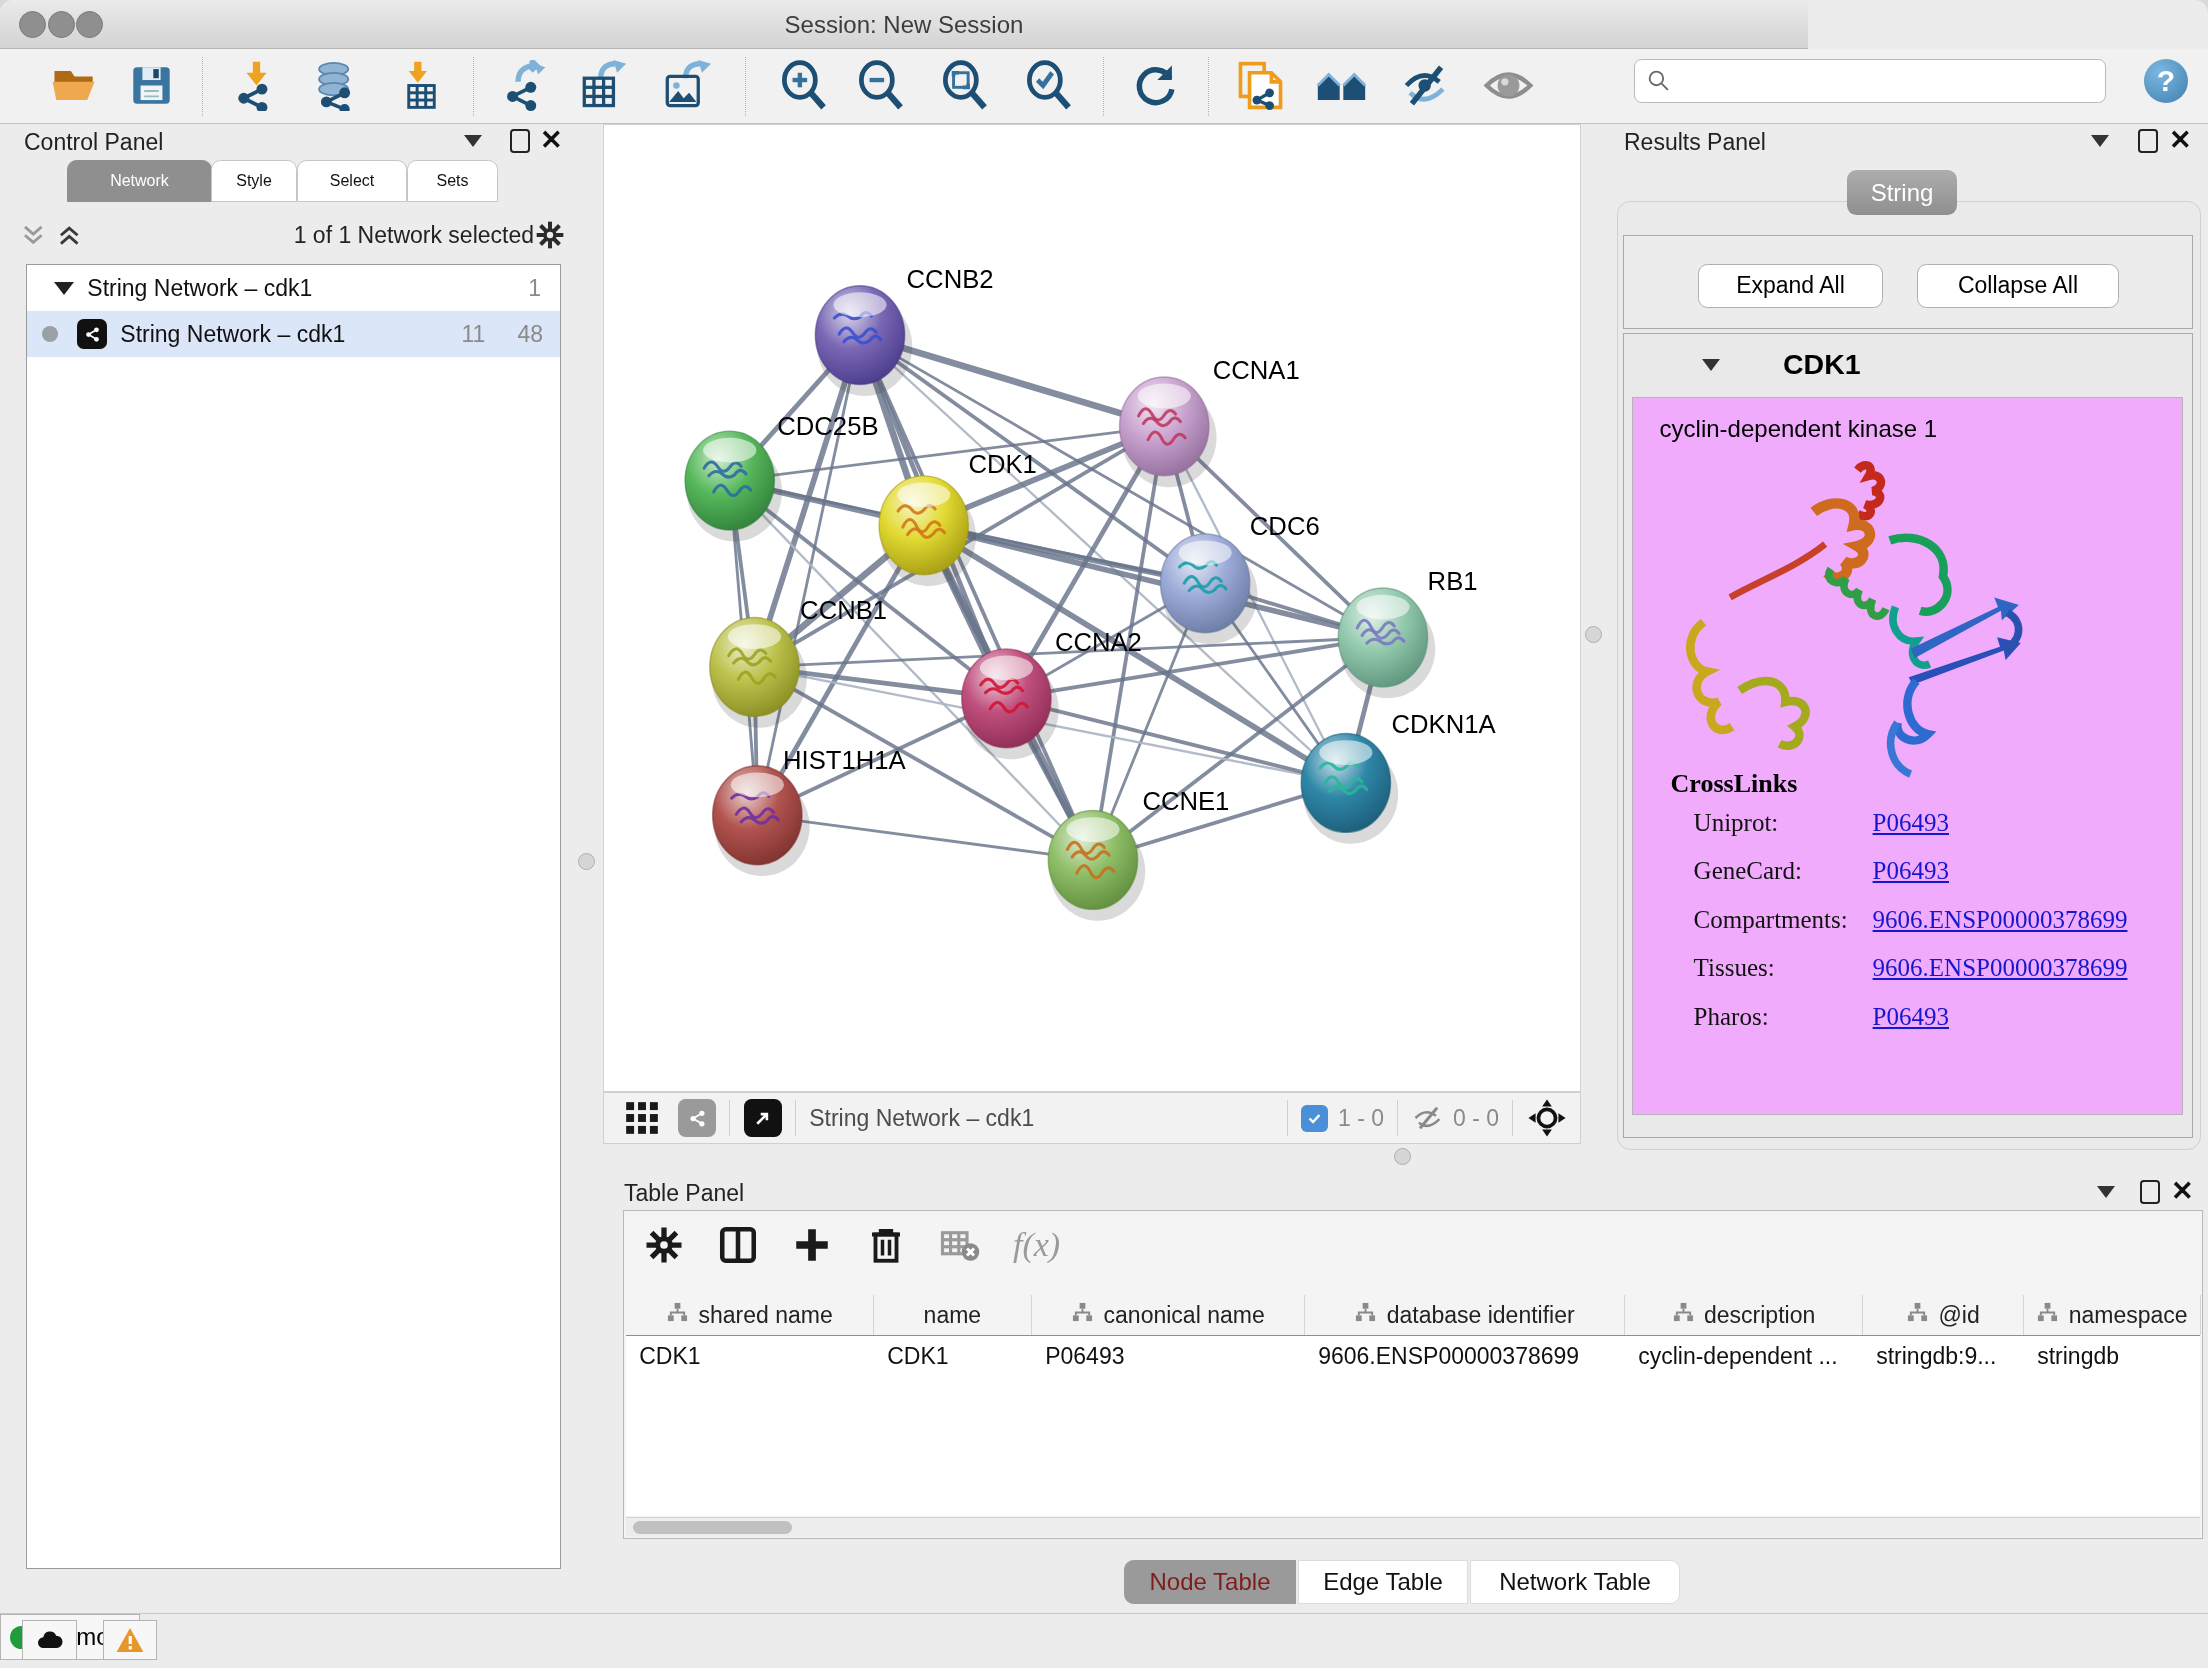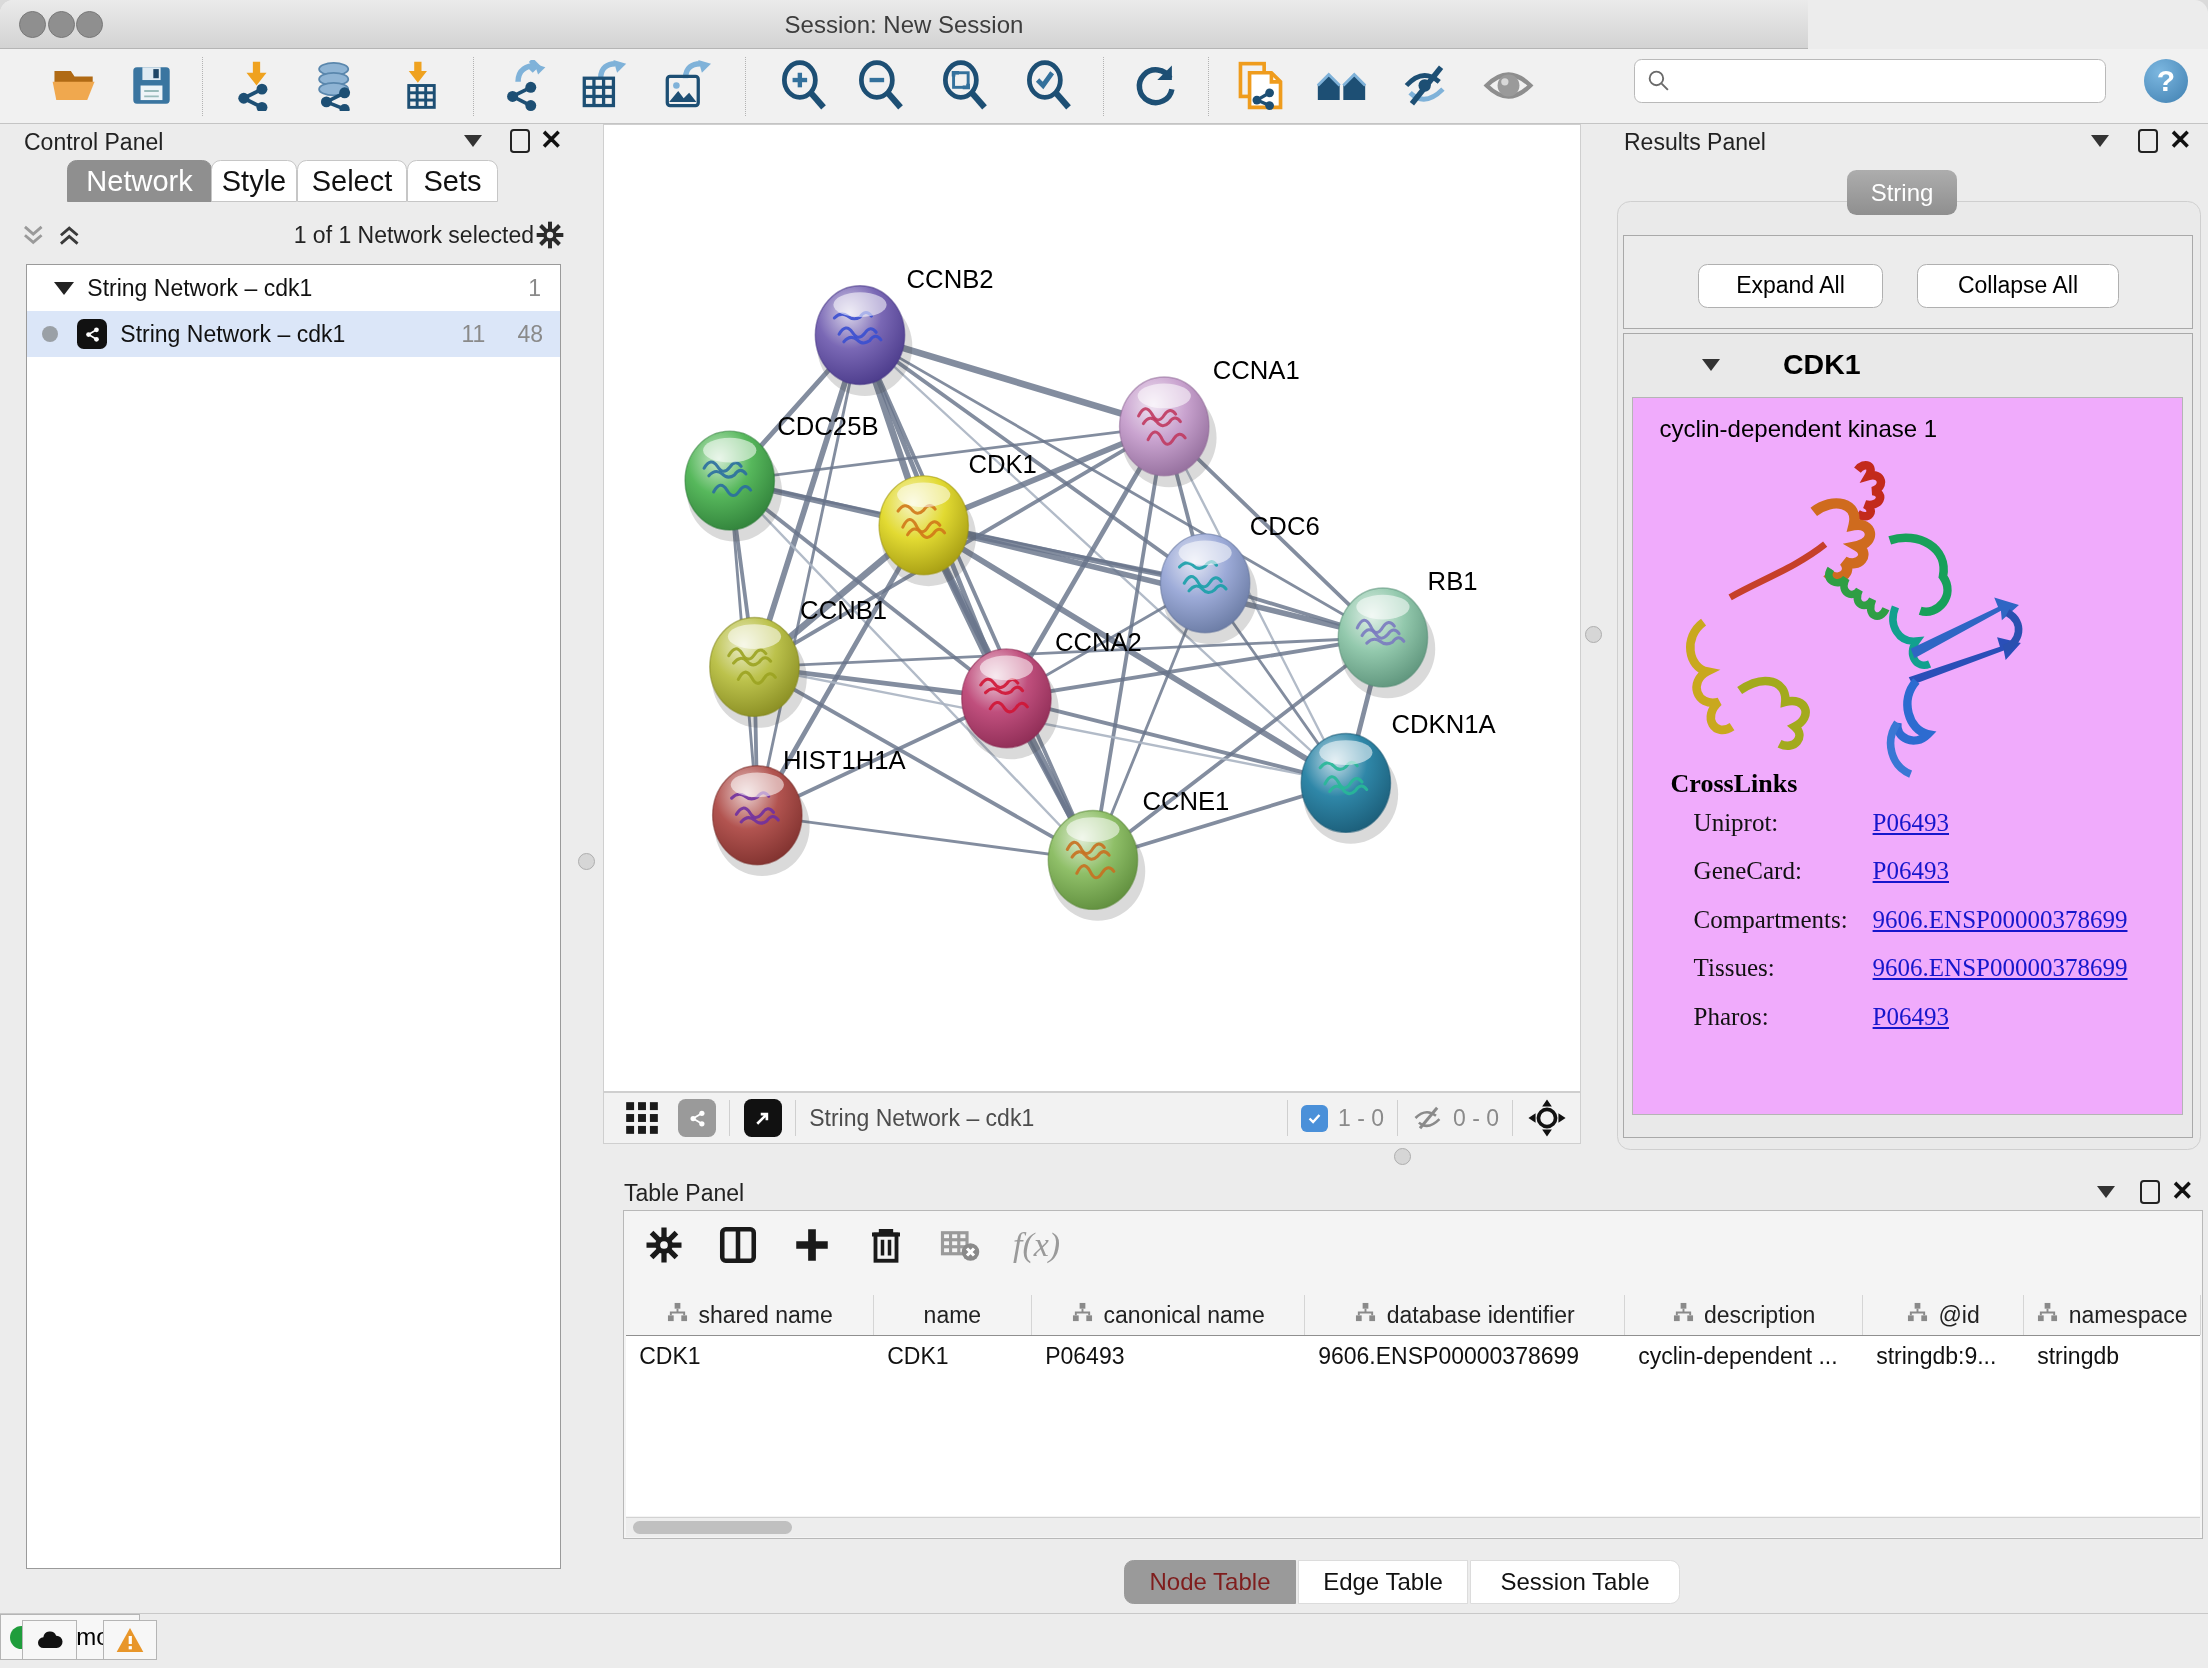--- a/index.html
+++ b/index.html
@@ -26,21 +26,21 @@
     background:radial-gradient(circle at 35% 30%,#7cb7e0,#3f7fb0);color:#fff;font-size:30px;font-weight:bold;
     display:flex;align-items:center;justify-content:center;}
   
   .panel-title{font-size:23px;color:#222;}
   .ph-caret{width:0;height:0;border-left:9.5px solid transparent;border-right:9.5px solid transparent;border-top:12.4px solid #333;display:inline-block;}
   .ph-float{width:16px;height:20px;border:2.9px solid #222;border-radius:3.8px;display:inline-block;}
   .ph-close{font-size:27px;font-weight:bold;color:#111;line-height:19px;}
   
   .tab{position:absolute;top:160px;height:42px;background:#fff;border:1px solid #c6c6c6;
     border-radius:9.5px 9.5px 0 0;display:flex;align-items:center;justify-content:center;
-    font-size:29px;color:#111;box-sizing:border-box;}
+    font-size:16px;color:#111;box-sizing:border-box;}
   .tab.sel{background:#8f8f8f;color:#fff;border-color:#8f8f8f;}
   #cp-subhead{left:19px;top:211px;width:547px;height:48px;display:flex;align-items:center;font-size:23px;color:#222;}
   #cp-listbox{left:26px;top:264px;width:535px;height:1305px;background:#fff;border:1.9px solid #9a9a9a;box-sizing:border-box;}
   .cp-row{position:relative;height:46px;display:flex;align-items:center;font-size:23px;color:#111;}
   .cp-row .num{color:#8a8a8a;}
   #cp-row2{background:#dbe6f8;}
   .share-badge{width:30px;height:30px;border-radius:6.7px;background:#111;display:flex;align-items:center;justify-content:center;}
   
   #net-canvas{left:603px;top:124px;width:978px;height:968px;background:#fff;border:1px solid #cfcfcf;box-sizing:border-box;}
   #net-toolbar{left:603px;top:1092px;width:978px;height:52px;background:#f2f2f2;border:1px solid #cfcfcf;
@@ -756,21 +756,21 @@
           <div class="td-cell">stringdb</div>
         </div>
     </div>
     <div id="tp-scroll">
       <div id="tp-thumb"></div>
     </div>
   </div>
 
   <div class="bt-tab sel" style="left:1124px;width:172px;border-radius:9.5px 0 0 9.5px">Node Table</div>
   <div class="bt-tab" style="left:1298px;width:170px">Edge Table</div>
-  <div class="bt-tab" style="left:1470px;width:210px;border-radius:0 9.5px 9.5px 0">Session Table</div>
+  <div class="bt-tab" style="left:1470px;width:210px;border-radius:0 9.5px 9.5px 0">Network Table</div>
 
   <div id="statusbar" class="abs">
     <div class="sb-btn" style="left:22px;width:55px">
       <svg width="32" height="32" viewBox="0 0 24 24">
         <path d="M7 18a4 4 0 010-8 5 5 0 019.6-1.2A3.8 3.8 0 0117 18z" fill="#111"></path>
       </svg>
     </div>
     <div class="sb-btn" style="left:103px;width:54px">
       <svg width="32" height="32" viewBox="0 0 24 24">
         <path d="M12 3L22 21H2z" fill="#e8962a"></path>

